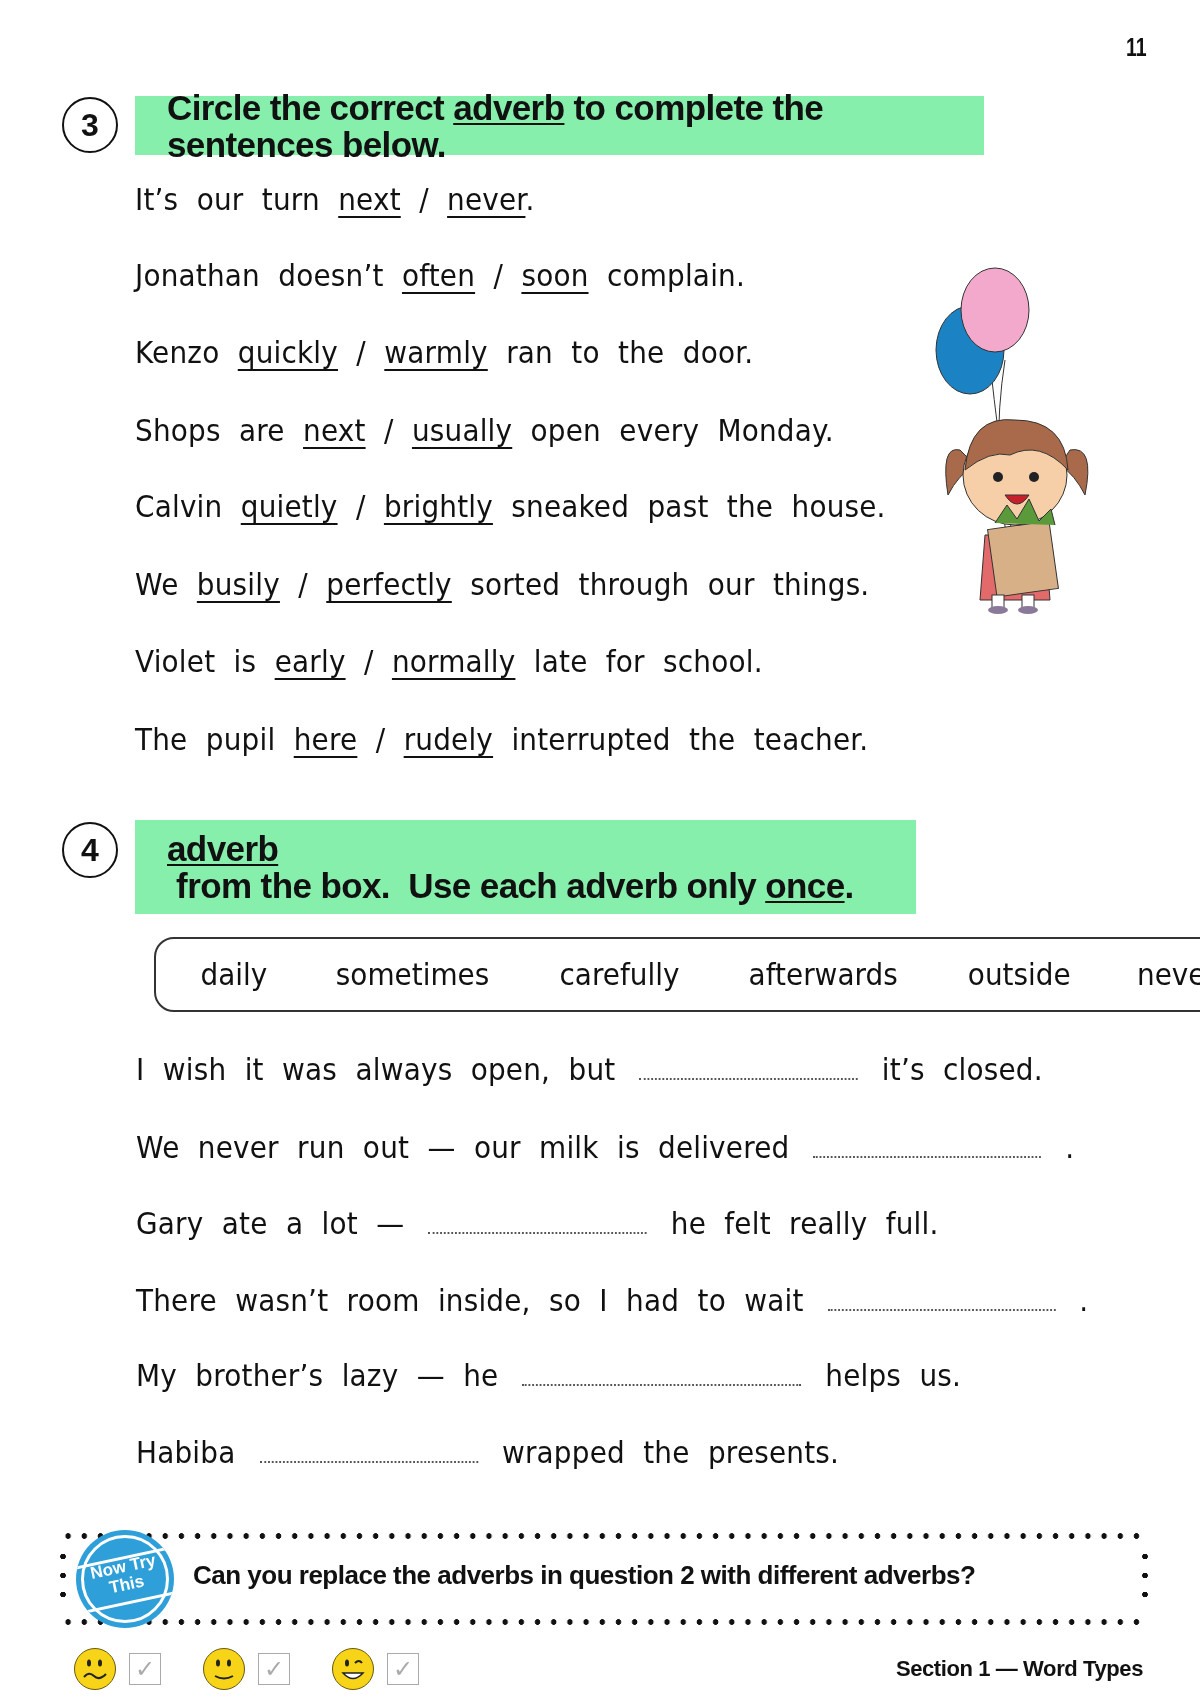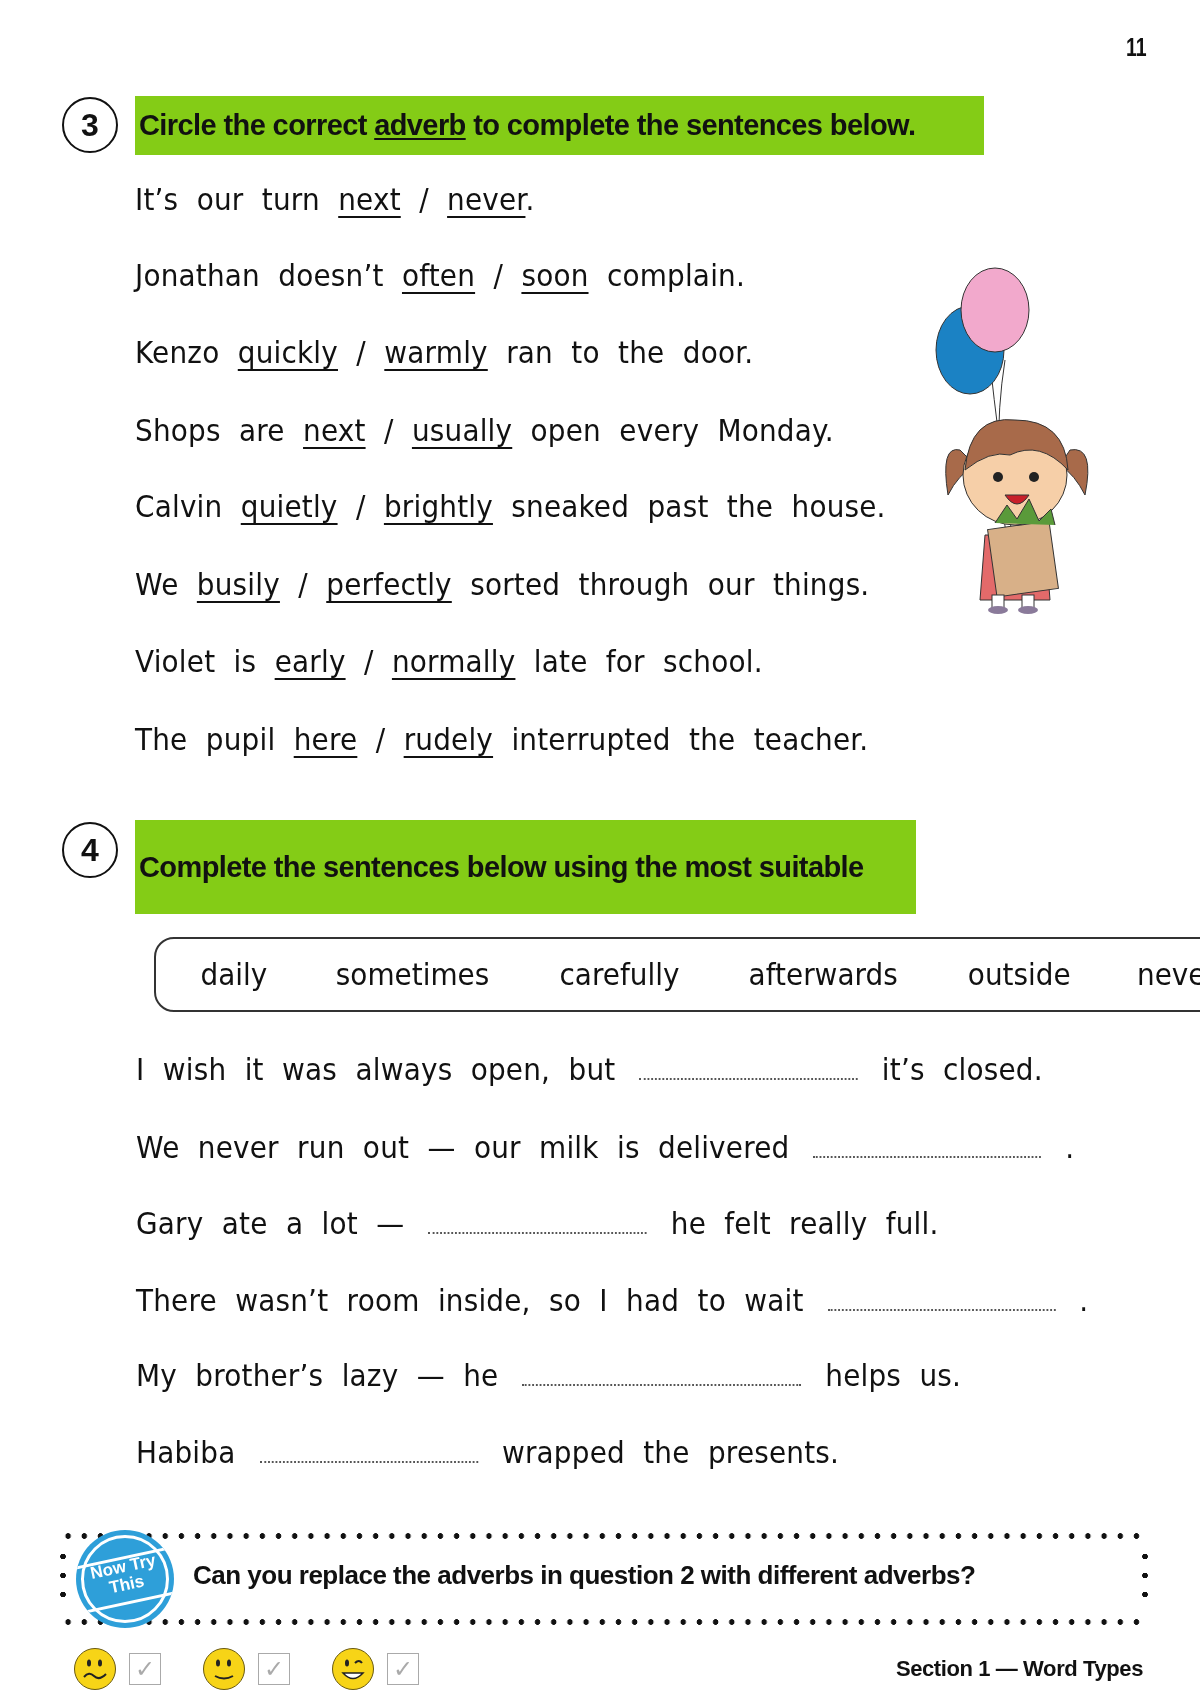--- a/index.html
+++ b/index.html
@@ -1,20 +1,20 @@
 <!DOCTYPE html>
 <html><head>
 <meta charset="utf-8">
 <style>
   html,body{margin:0;padding:0;background:#fff;}
   body{width:1200px;height:1697px;position:relative;overflow:hidden;font-family:"DejaVu Sans",sans-serif;color:#111;}
   .abs{position:absolute;}
   .pagenum{right:54px;top:32px;font-family:"Liberation Sans Narrow","Liberation Sans",sans-serif;font-weight:bold;font-size:26px;transform:scaleX(0.75);transform-origin:right center;}
   .qcircle{width:56px;height:56px;border:2.5px solid #111;border-radius:50%;box-sizing:border-box;display:flex;align-items:center;justify-content:center;font-family:"Liberation Sans",sans-serif;font-weight:bold;font-size:32px;background:#fff;}
-  .instr{background:#84cc16;box-sizing:border-box;padding:0 4px;font-family:"Liberation Sans",sans-serif;font-weight:bold;font-size:29px;letter-spacing:-0.6px;display:flex;flex-direction:column;justify-content:center;line-height:37px;}
+  .instr{background:#86efac;box-sizing:border-box;padding:0 32px;font-family:"Liberation Sans",sans-serif;font-weight:bold;font-size:35px;letter-spacing:-0.6px;display:flex;flex-direction:column;justify-content:center;line-height:37px;}
   .instr u{text-decoration-thickness:2px;text-underline-offset:3px;}
   .sent{font-family:"DejaVu Sans",sans-serif;font-size:30px;font-weight:normal;letter-spacing:0.2px;word-spacing:10px;white-space:nowrap;line-height:40px;transform:scaleX(0.93);transform-origin:left center;}
   .sent .opt{text-decoration:underline;text-decoration-thickness:1.5px;text-underline-offset:6px;}
   .girl{left:930px;top:255px;width:175px;height:360px;}
   .wordbox{left:154px;top:937px;width:1110px;height:75px;border:2px solid #333;border-radius:20px;box-sizing:border-box;display:flex;align-items:center;justify-content:space-around;padding:4px 12px;}
   .wordbox span{font-size:30px;transform:scaleX(0.93);display:inline-block;}
   .blank{display:inline-block;border-bottom:2px dotted #555;height:24px;vertical-align:baseline;margin:0 6px;}
   .tryrow{left:60px;top:1533px;width:1088px;height:92px;box-sizing:border-box;}
   .dotline-h{position:absolute;left:0;right:0;height:6px;background-image:radial-gradient(circle,#111 2.6px,transparent 3px);background-size:16.2px 6px;background-repeat:repeat-x;}
   .dotline-v{position:absolute;top:14px;bottom:14px;width:6px;background-image:radial-gradient(circle,#111 2.6px,transparent 3px);background-size:6px 19px;background-repeat:repeat-y;}
@@ -64,21 +64,21 @@
   <rect x="62" y="270" width="62" height="68" fill="#d8b088" stroke="#333" transform="rotate(-8 93 304)"></rect>
   <path d="M65 268 l12 -18 l10 14 l12 -20 l10 22 l12 -12 l4 16" fill="#5a9a3a" stroke="#333" stroke-width="1"></path>
   <rect x="62" y="340" width="12" height="14" fill="#fff" stroke="#333"></rect>
     <rect x="92" y="340" width="12" height="14" fill="#fff" stroke="#333"></rect>
   <ellipse cx="68" cy="355" rx="10" ry="4" fill="#8a7a9a"></ellipse>
     <ellipse cx="98" cy="355" rx="10" ry="4" fill="#8a7a9a"></ellipse>
 </svg>
 
 <div class="abs qcircle" style="left:62px;top:822px;">4</div>
 <div class="abs instr" style="left:135px;top:820px;width:781px;height:94px;">
-  <div>Complete the sentences below using the most suitable</div>
+  <div><u>adverb</u><span style="white-space:pre"> from the box.  Use each adverb only </span><u>once</u><span>.</span></div>
 </div>
 
 <div class="abs wordbox">
   <span>daily</span>
   <span>sometimes</span>
   <span>carefully</span>
   <span>afterwards</span>
   <span>outside</span>
   <span>never</span>
 </div>

